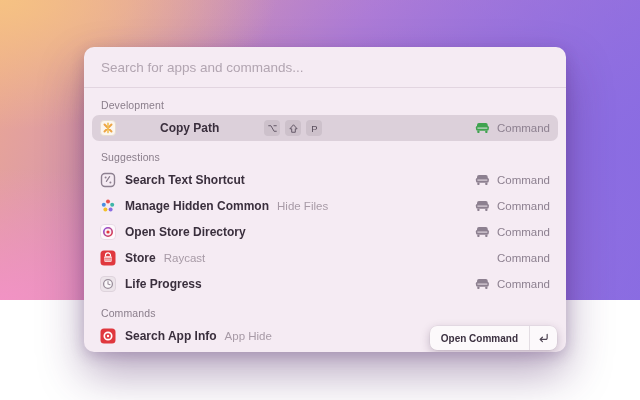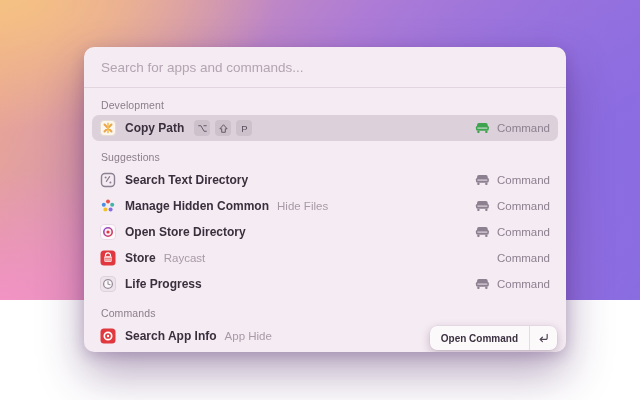--- a/index.html
+++ b/index.html
@@ -38,21 +38,21 @@
     box-sizing:border-box;
   }
   .section-label{
     font-size:10.5px;color:#8a7e8b;padding:6px 9px 4px;letter-spacing:.1px;
   }
   .section + .section .section-label{padding-top:10px;}
   .row{
     height:26px;display:flex;align-items:center;padding:0 8px;
     border-radius:7px;cursor:default;
   }
-  .row.selected{background:var(--selection-bg,#dcd0da);}
+  .row.selected{background:var(--selection-bg,#dcd0da);gap:35px;}
   .app-icon{width:16px;height:16px;flex:0 0 16px;margin-right:9px;display:flex;}
   .app-icon svg{width:16px;height:16px;}
   .title{font-size:12px;font-weight:600;color:#3a2f3d;white-space:nowrap;}
   .subtitle{font-size:11.5px;color:#a79aa6;margin-left:8px;white-space:nowrap;}
   .keys{display:flex;margin-left:10px;gap:5px;}
   .keycap{
     width:16px;height:16px;border-radius:4px;background:#cdc1cb;
     display:flex;align-items:center;justify-content:center;
     font-size:9.5px;color:#594e5d;
   }
@@ -130,21 +130,21 @@
           <div class="section-label">Suggestions</div>
           <div class="row">
             <span class="app-icon">
               <svg viewBox="0 0 16 16">
                 <rect x="1.5" y="1.5" width="13" height="13" rx="3.5" fill="none" stroke="#8d8090" stroke-width="1.4"></rect>
        <path d="M9.6 4.6 L6.4 9.4" stroke="#8d8090" stroke-width="1.2" stroke-linecap="round"></path>
        <circle cx="5.6" cy="5.4" r="1" fill="#8d8090"></circle>
                 <circle cx="10.4" cy="10.6" r="1" fill="#8d8090"></circle>
               </svg>
             </span>
-            <span class="title">Search Text Directory</span>
+            <span class="title">Search Text Shortcut</span>
             <span class="spacer"></span>
             <span class="accessory">
               <span class="car">
                 <svg viewBox="0 0 16 13">
                   <path d="M4.2 1.2 h7.6 a2 2 0 0 1 2 2 v1 h-11.6 v-1 a2 2 0 0 1 2 -2 z" fill="#8d8090"></path>
     <rect x="1" y="4" width="14" height="5.4" rx="1.8" fill="#8d8090"></rect>
     <path d="M2.6 6.6 H13.4" stroke="#f5ebf3" stroke-width="1"></path>
     <rect x="2.4" y="9.6" width="2.6" height="2.2" rx="1" fill="#8d8090"></rect>
     <rect x="11" y="9.6" width="2.6" height="2.2" rx="1" fill="#8d8090"></rect>
                 </svg>

